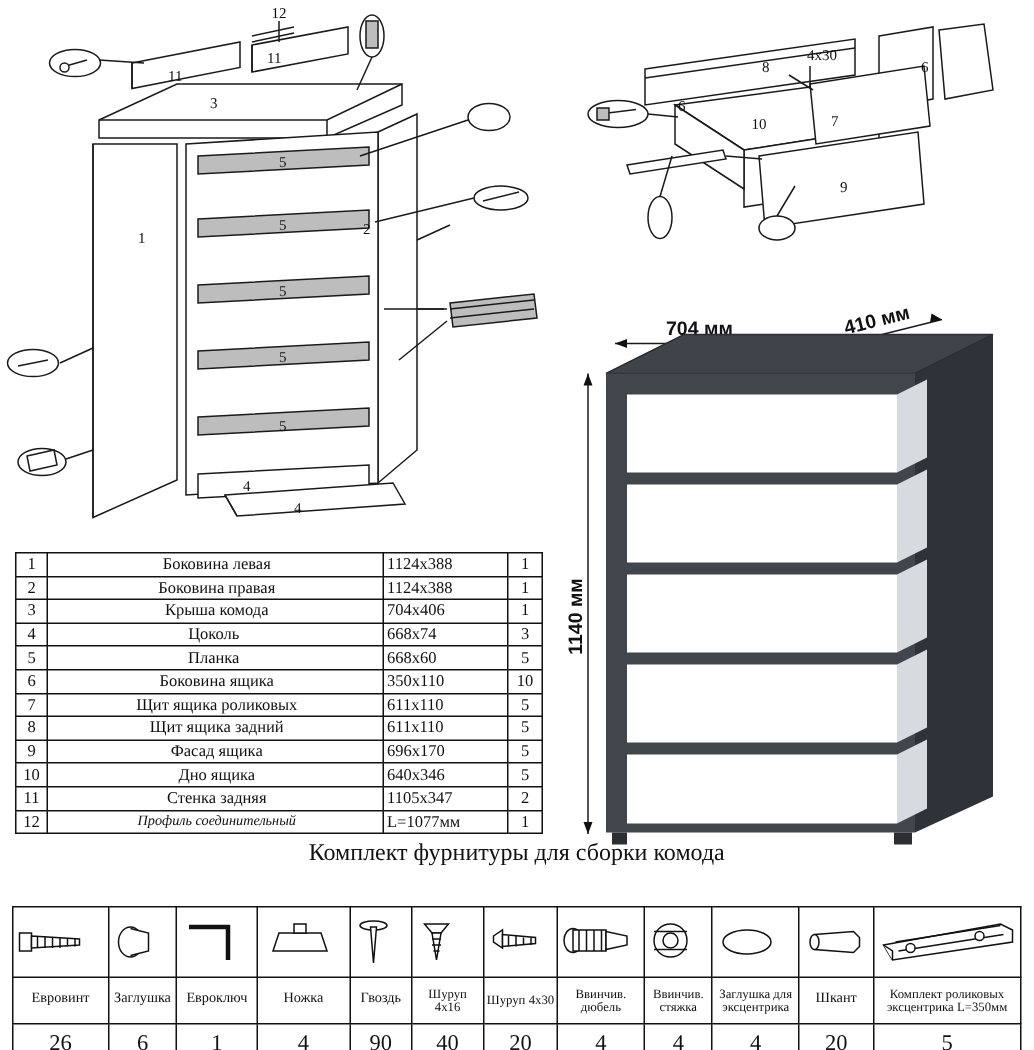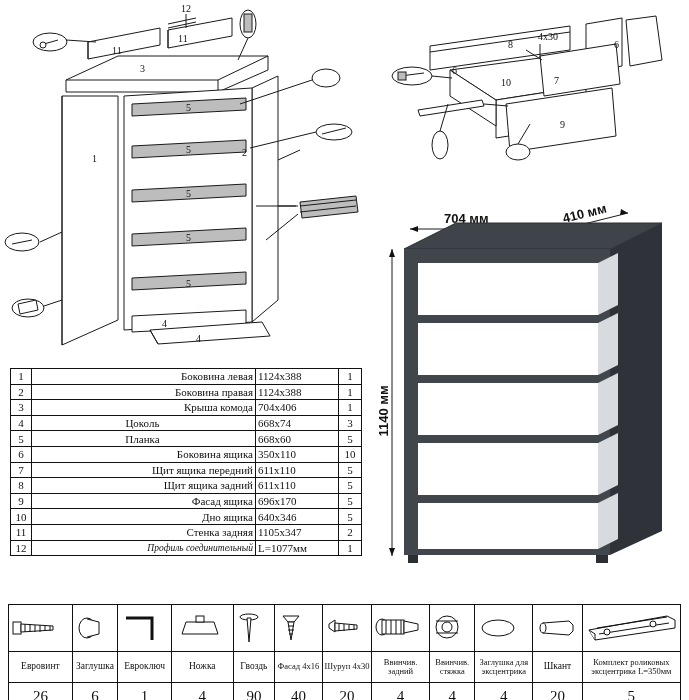--- a/index.html
+++ b/index.html
@@ -29,21 +29,21 @@
   #render{position:absolute;left:372px;top:175px;width:317px;height:385px;margin-top:26px;}
   .dim-txt{font-family:"Liberation Sans", sans-serif;font-size:13px;font-weight:bold;fill:#111;}
   .dim-txt-v{font-family:"Liberation Sans", sans-serif;font-size:13px;font-weight:bold;fill:#111;}
 
   
   #parts{position:absolute;left:10px;top:368px;width:352px;}
   table{border-collapse:collapse;}
   #parts table{width:352px;font-size:11px;}
   #parts td{border:1px solid #111;padding:0 2px;height:14.6px;line-height:14px;}
   .c-num{width:16px;text-align:center;}
-  .c-name{text-align:right;padding-left:4px !important;}
+  .c-name{text-align:center;padding-left:4px !important;}
   .c-size{width:78px;text-align:left;}
   .c-qty{width:18px;text-align:center;}
   .indent{text-align:center;padding-left:0 !important;}
   .small{font-size:9.5px;font-style:italic;}
 
   
   #hw-title{position:absolute;left:0;top:560px;width:689px;text-align:center;
     font-family:"Liberation Serif", serif;font-size:16px;}
   #hardware{position:absolute;left:8px;top:604px;width:673px;}
   #hardware table{width:673px;table-layout:fixed;}
@@ -292,21 +292,21 @@
             <td class="c-qty">5</td>
           </tr>
           <tr>
             <td class="c-num">6</td>
             <td class="c-name">Боковина ящика</td>
             <td class="c-size">350х110</td>
             <td class="c-qty">10</td>
           </tr>
           <tr>
             <td class="c-num">7</td>
-            <td class="c-name">Щит ящика передний</td>
+            <td class="c-name">Щит ящика роликовых</td>
             <td class="c-size">611х110</td>
             <td class="c-qty">5</td>
           </tr>
           <tr>
             <td class="c-num">8</td>
             <td class="c-name">Щит ящика задний</td>
             <td class="c-size">611х110</td>
             <td class="c-qty">5</td>
           </tr>
           <tr>
@@ -330,20 +330,21 @@
           <tr>
             <td class="c-num">12</td>
             <td class="c-name small">Профиль соединительный</td>
             <td class="c-size">L=1077мм</td>
             <td class="c-qty">1</td>
           </tr>
         </tbody>
     </table>
   </div>
 
+  <div id="hw-title">Комплект фурнитуры для сборки комода</div>
 
   <div id="hardware">
     <table>
       <tbody>
         <tr id="hw-pics">
             <td class="hw-pic" style="width: 62px;">
               <svg width="52" height="40" viewBox="0 0 52 40">
                 <g stroke="#111" fill="#fff" stroke-width="1">
                   <rect x="4" y="14" width="8" height="12"></rect>
                   <path d="M12 16 L44 18 L44 22 L12 24 Z"></path>
@@ -445,23 +446,23 @@
                 </g>
               </svg>
             </td>
           </tr>
         <tr id="hw-names">
             <td class="hw-name big">Еврoвинт</td>
             <td class="hw-name big">Заглушка</td>
             <td class="hw-name big">Еврoключ</td>
             <td class="hw-name big">Ножка</td>
             <td class="hw-name big">Гвоздь</td>
-            <td class="hw-name">Фасад 4х16</td>
+            <td class="hw-name">Шуруп 4х16</td>
             <td class="hw-name">Шуруп 4х30</td>
-            <td class="hw-name">Ввинчив. задний</td>
+            <td class="hw-name">Ввинчив. дюбель</td>
             <td class="hw-name">Ввинчив. стяжка</td>
             <td class="hw-name">Заглушка для эксцентрика</td>
             <td class="hw-name big">Шкант</td>
             <td class="hw-name">Комплект роликовых эксцентрика L=350мм</td>
           </tr>
         <tr id="hw-qtys">
             <td class="hw-qty">26</td>
             <td class="hw-qty">6</td>
             <td class="hw-qty">1</td>
             <td class="hw-qty">4</td>

